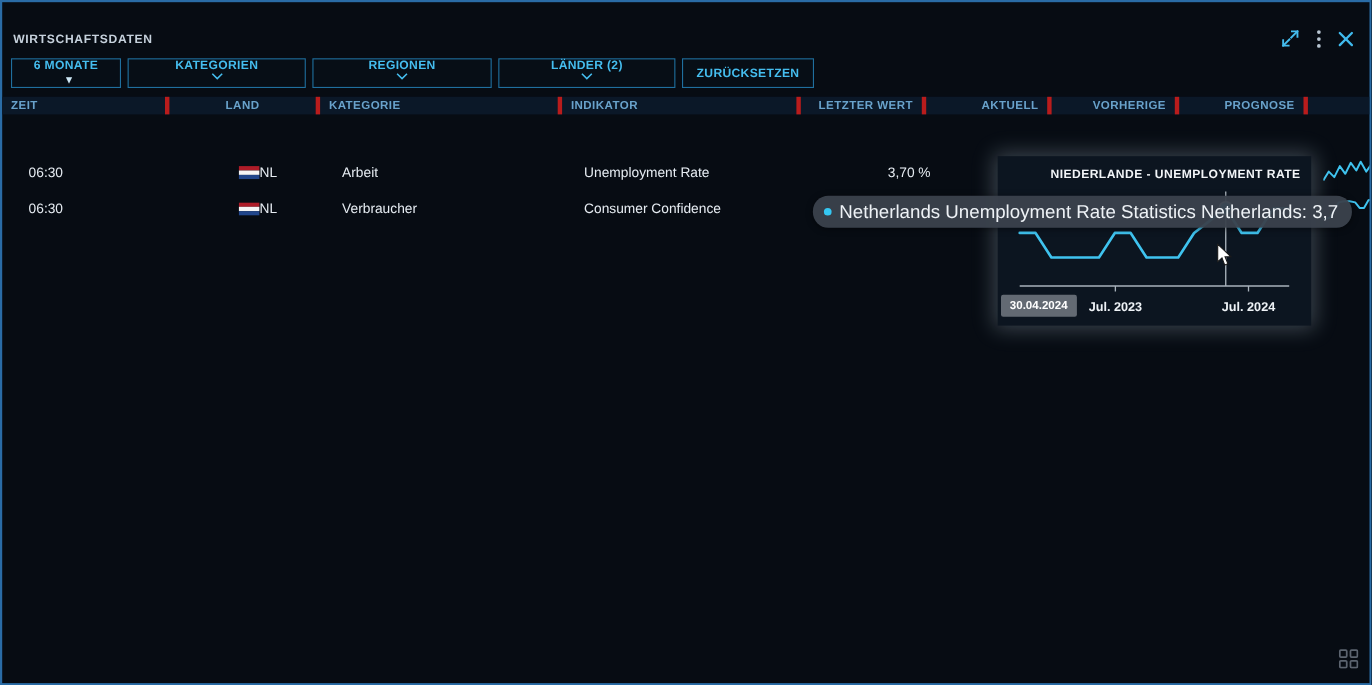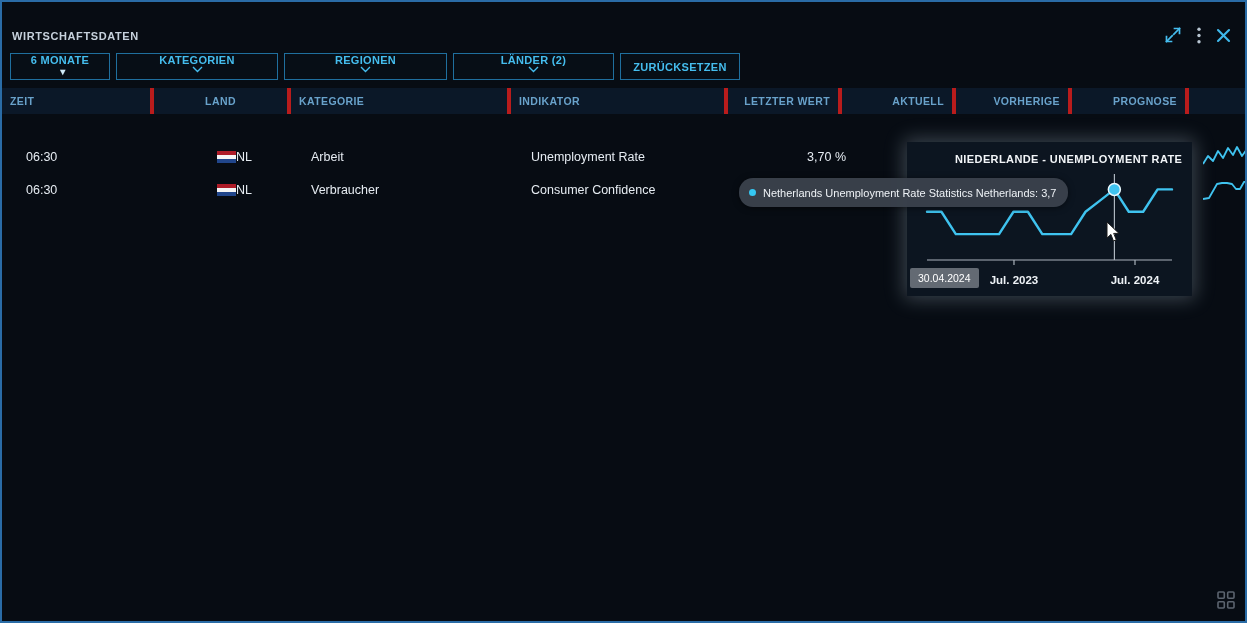--- a/index.html
+++ b/index.html
@@ -37,21 +37,21 @@
   }
   .dd{flex-direction:column;}
   .dd-narrow{width:100px;}
   .dd-wide{width:162px;}
   .reset-btn{width:120px;justify-content:center;}
   .caret-solid{color:#cfe9f7;font-size:10px;margin-left:6px;}
 
   
   .row{display:grid;grid-template-columns:148px 137px 220px 217px 114px 114px 116px 117px 1fr;}
   .thead{
-    position:absolute;left:0;right:0;top:86px;height:26px;
+    position:absolute;left:0;right:0;top:86px;height:16px;
     background:#0b1828;
   }
   .th{
     color:#69a2cb;font-size:10.5px;font-weight:bold;letter-spacing:.4px;
     display:flex;align-items:center;padding:0 8px;
     border-left:4px solid #b91c1c;
   }
   .th:first-child{border-left:none;}
   .c-center{justify-content:center;}
   .c-right{justify-content:flex-end;text-align:right;}
@@ -84,30 +84,30 @@
     margin-left:22px;
   }
   #plot-svg{position:absolute;left:20px;top:30px;width:245px;height:94px;overflow:visible;}
   .xlab{
     position:absolute;top:132px;transform:translateX(-50%);
     font-size:11.5px;font-weight:bold;color:#eef2f6;white-space:nowrap;
   }
   .date-badge{
     position:absolute;left:3px;top:126px;
     background:rgba(106,113,122,.93);color:#ffffff;
-    font-size:10.5px;padding:4px 8px;border-radius:2px;white-space:nowrap;
+    font-size:10.5px;padding:4px 8px;border-radius:2px;white-space:nowrap;font-weight:bold;
   }
 
   
   .hover-tooltip{
     position:absolute;left:737px;top:176px;height:29px;z-index:30;
     background:rgba(58,66,76,.96);border-radius:14px;
     display:flex;align-items:center;padding:0 12px 0 10px;
     box-shadow:0 1px 6px rgba(0,0,0,.5);
-    color:#eef2f6;font-size:11px;white-space:nowrap;
+    color:#eef2f6;font-size:17px;white-space:nowrap;
   }
   .hover-tooltip .dot{
     width:7px;height:7px;border-radius:50%;
     background:#35c7f2;margin-right:7px;flex:0 0 auto;
   }
 
   .cursor{position:absolute;left:1104px;top:219px;z-index:40;}
 
   .grid-icon{position:absolute;right:10px;bottom:8px;opacity:.85;cursor:pointer;}
 </style>

